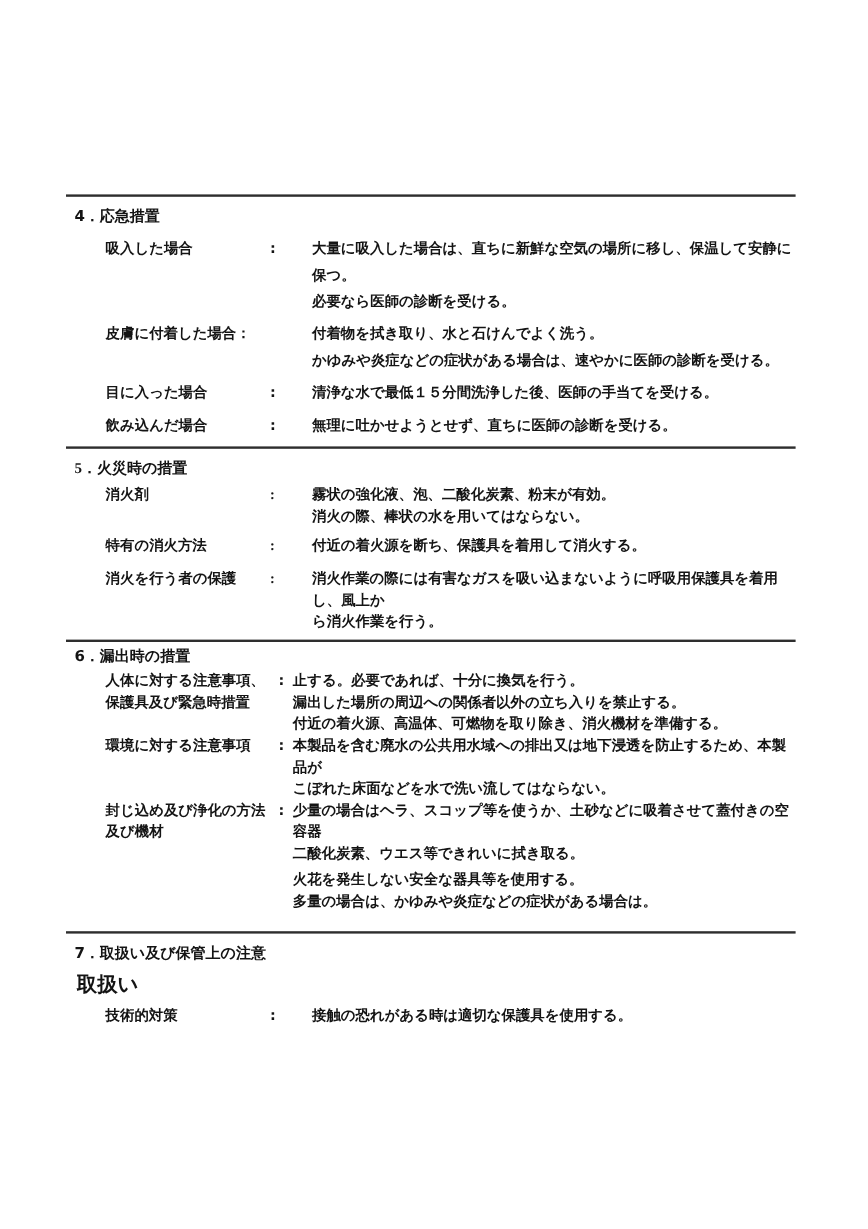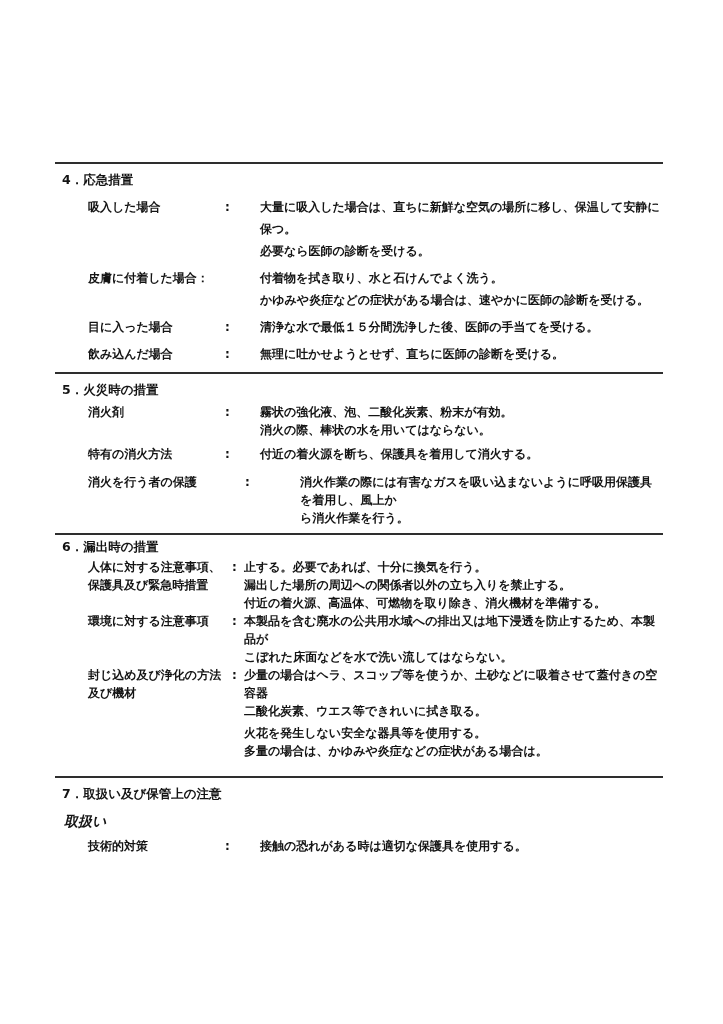--- a/index.html
+++ b/index.html
@@ -30,39 +30,39 @@
   .s457 .col{width:35px;}
   
   .s6 .lab{width:144px;}
   .s6 .col{width:12px;}
 
   
   .sec4 .rows{margin-top:9px;}
   .sec4 .row{margin-bottom:5px;}
   .sec4 .row div{line-height:22px;}
   
-  .sec5{margin-top:7px;}
+  .sec5{margin-top:7px;font-family:Liberation Serif, serif;}
   .sec5 .rows{margin-top:6px;}
   .sec5 .row{margin-bottom:6px;}
   .sec5 .row div{line-height:18px;}
-  .sec5 .gap-row{margin-top:10px;gap:20px;}
+  .sec5 .gap-row{margin-top:10px;}
   
   .sec6{margin-top:5px;}
   .sec6 .sec-title{margin-top:5px;}
   .sec6 .rows{margin-top:4px;}
   .sec6 .row{margin-bottom:0;}
   .sec6 .row div{line-height:18px;}
   .sec6 .gap-top{margin-top:4px;}
   
   .sec7{margin-top:16px;}
   .sec7 .rows{margin-top:9px;}
   .sec7 .row div{line-height:18px;}
   .subhead{
-    font-size:14px;font-weight:700;
-    margin:13px 0 0 9px;line-height:14px;font-style:italic;
+    font-size:17px;font-weight:700;
+    margin:13px 0 0 9px;line-height:14px;
   }
   .footer{
     position:absolute;left:62px;top:956px;
     font-size:12.5px;font-weight:400;color:#6d28d9;
     line-height:14px;
   }
 </style>
 </head>
 <body>
 

